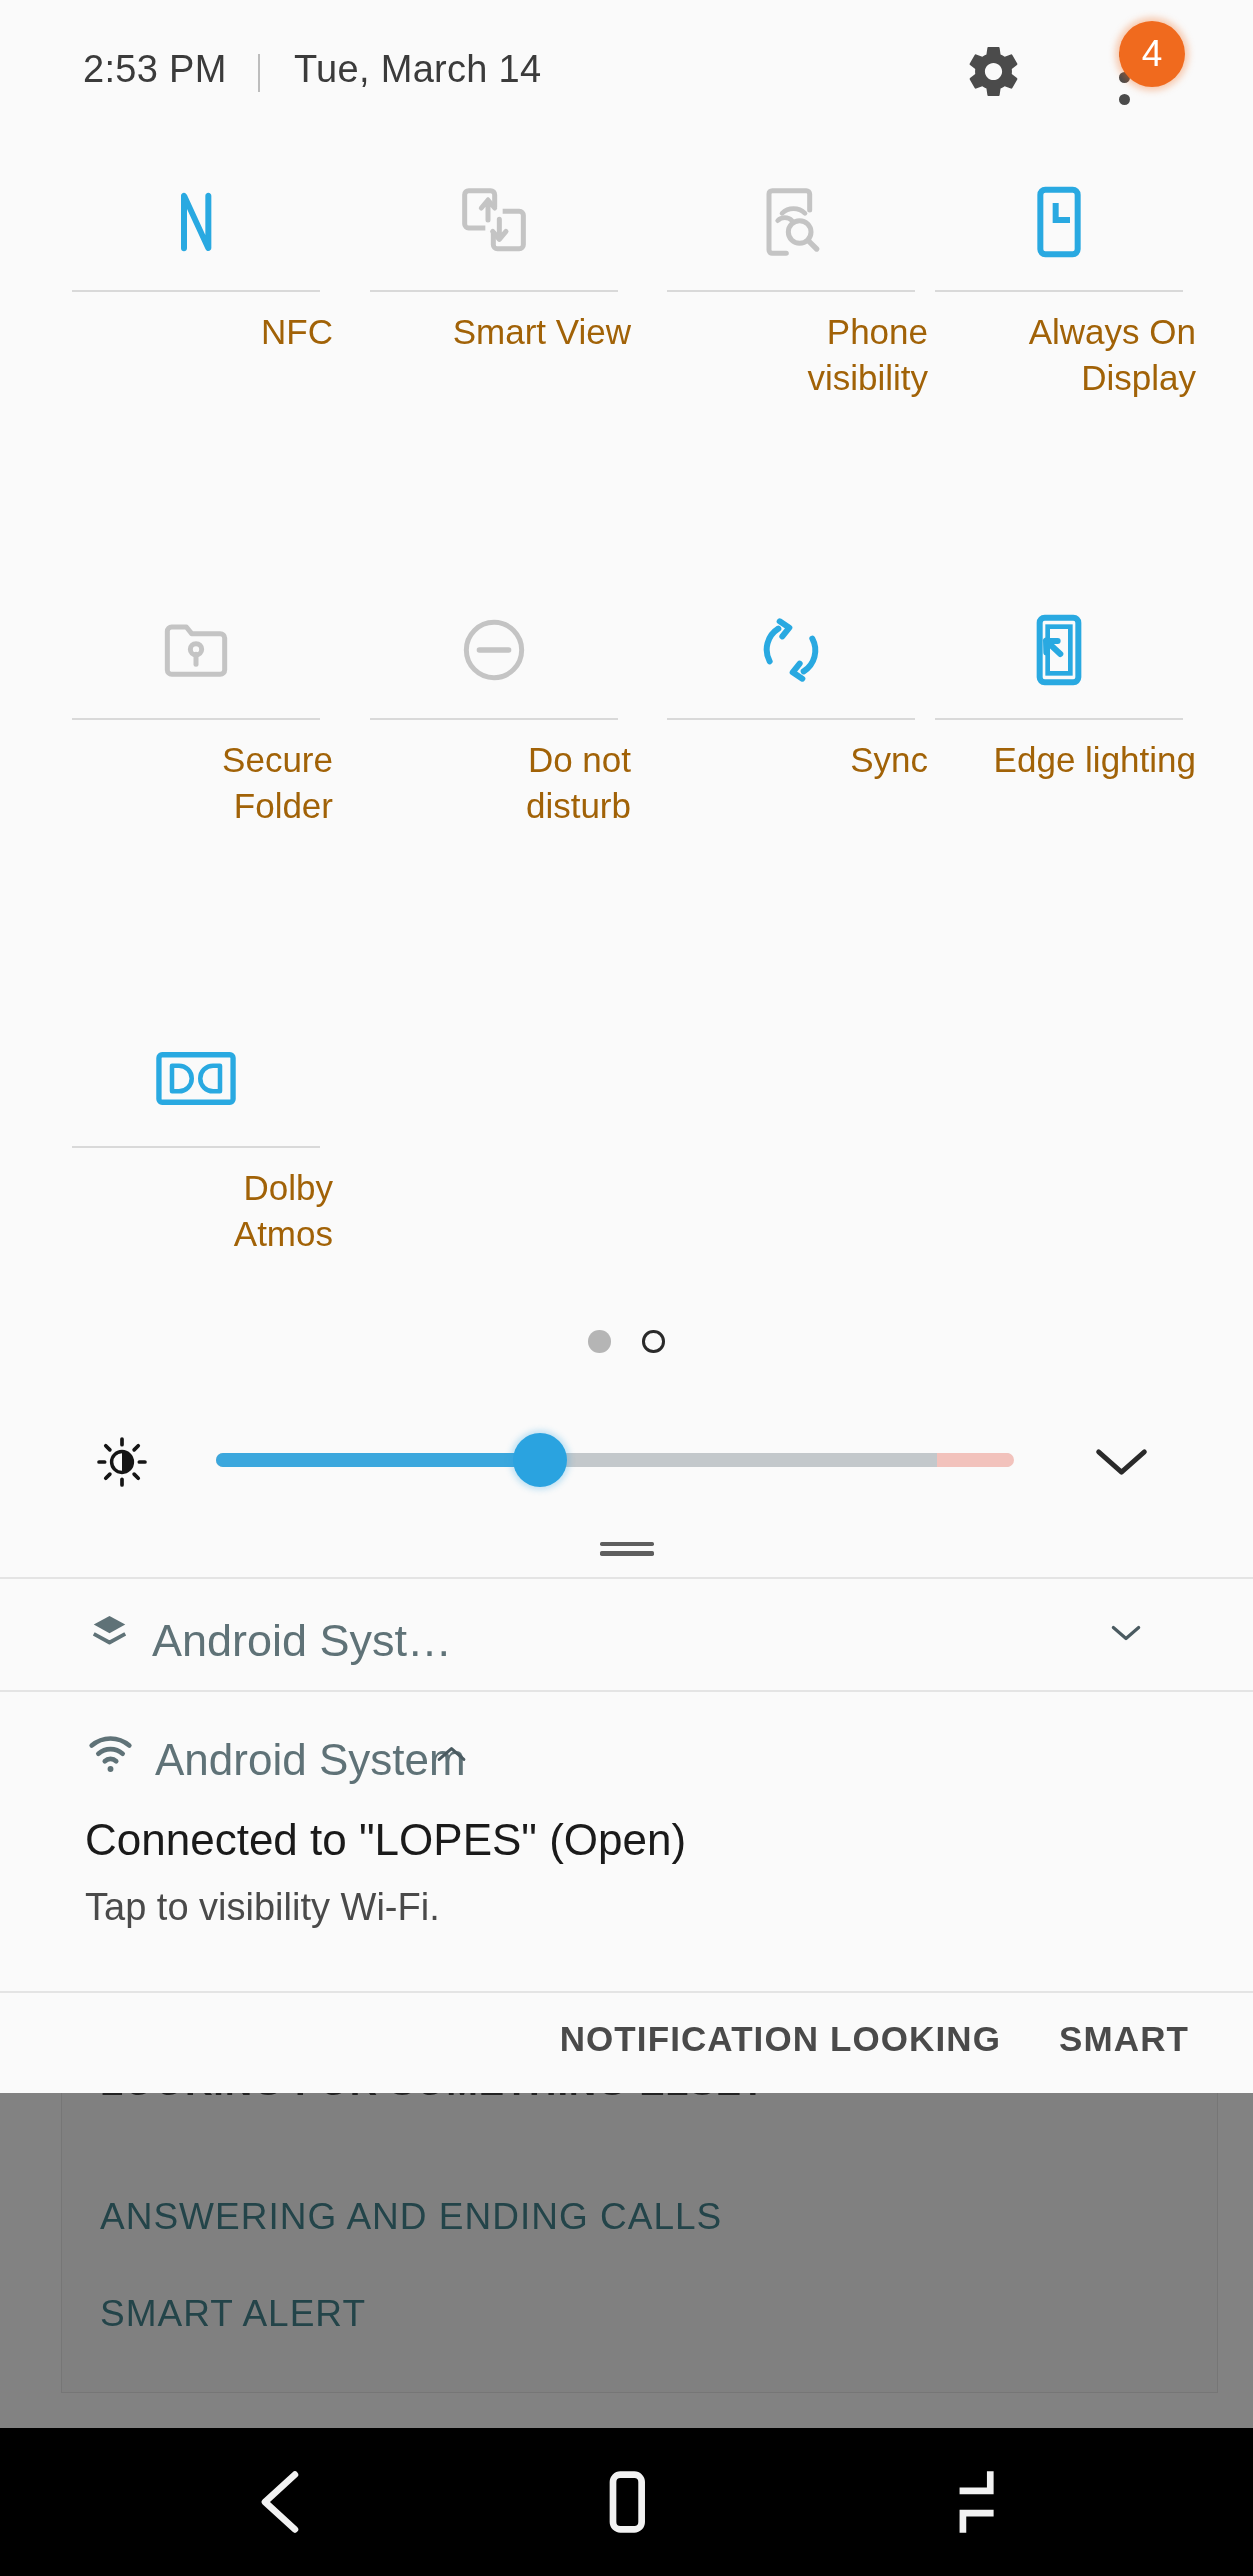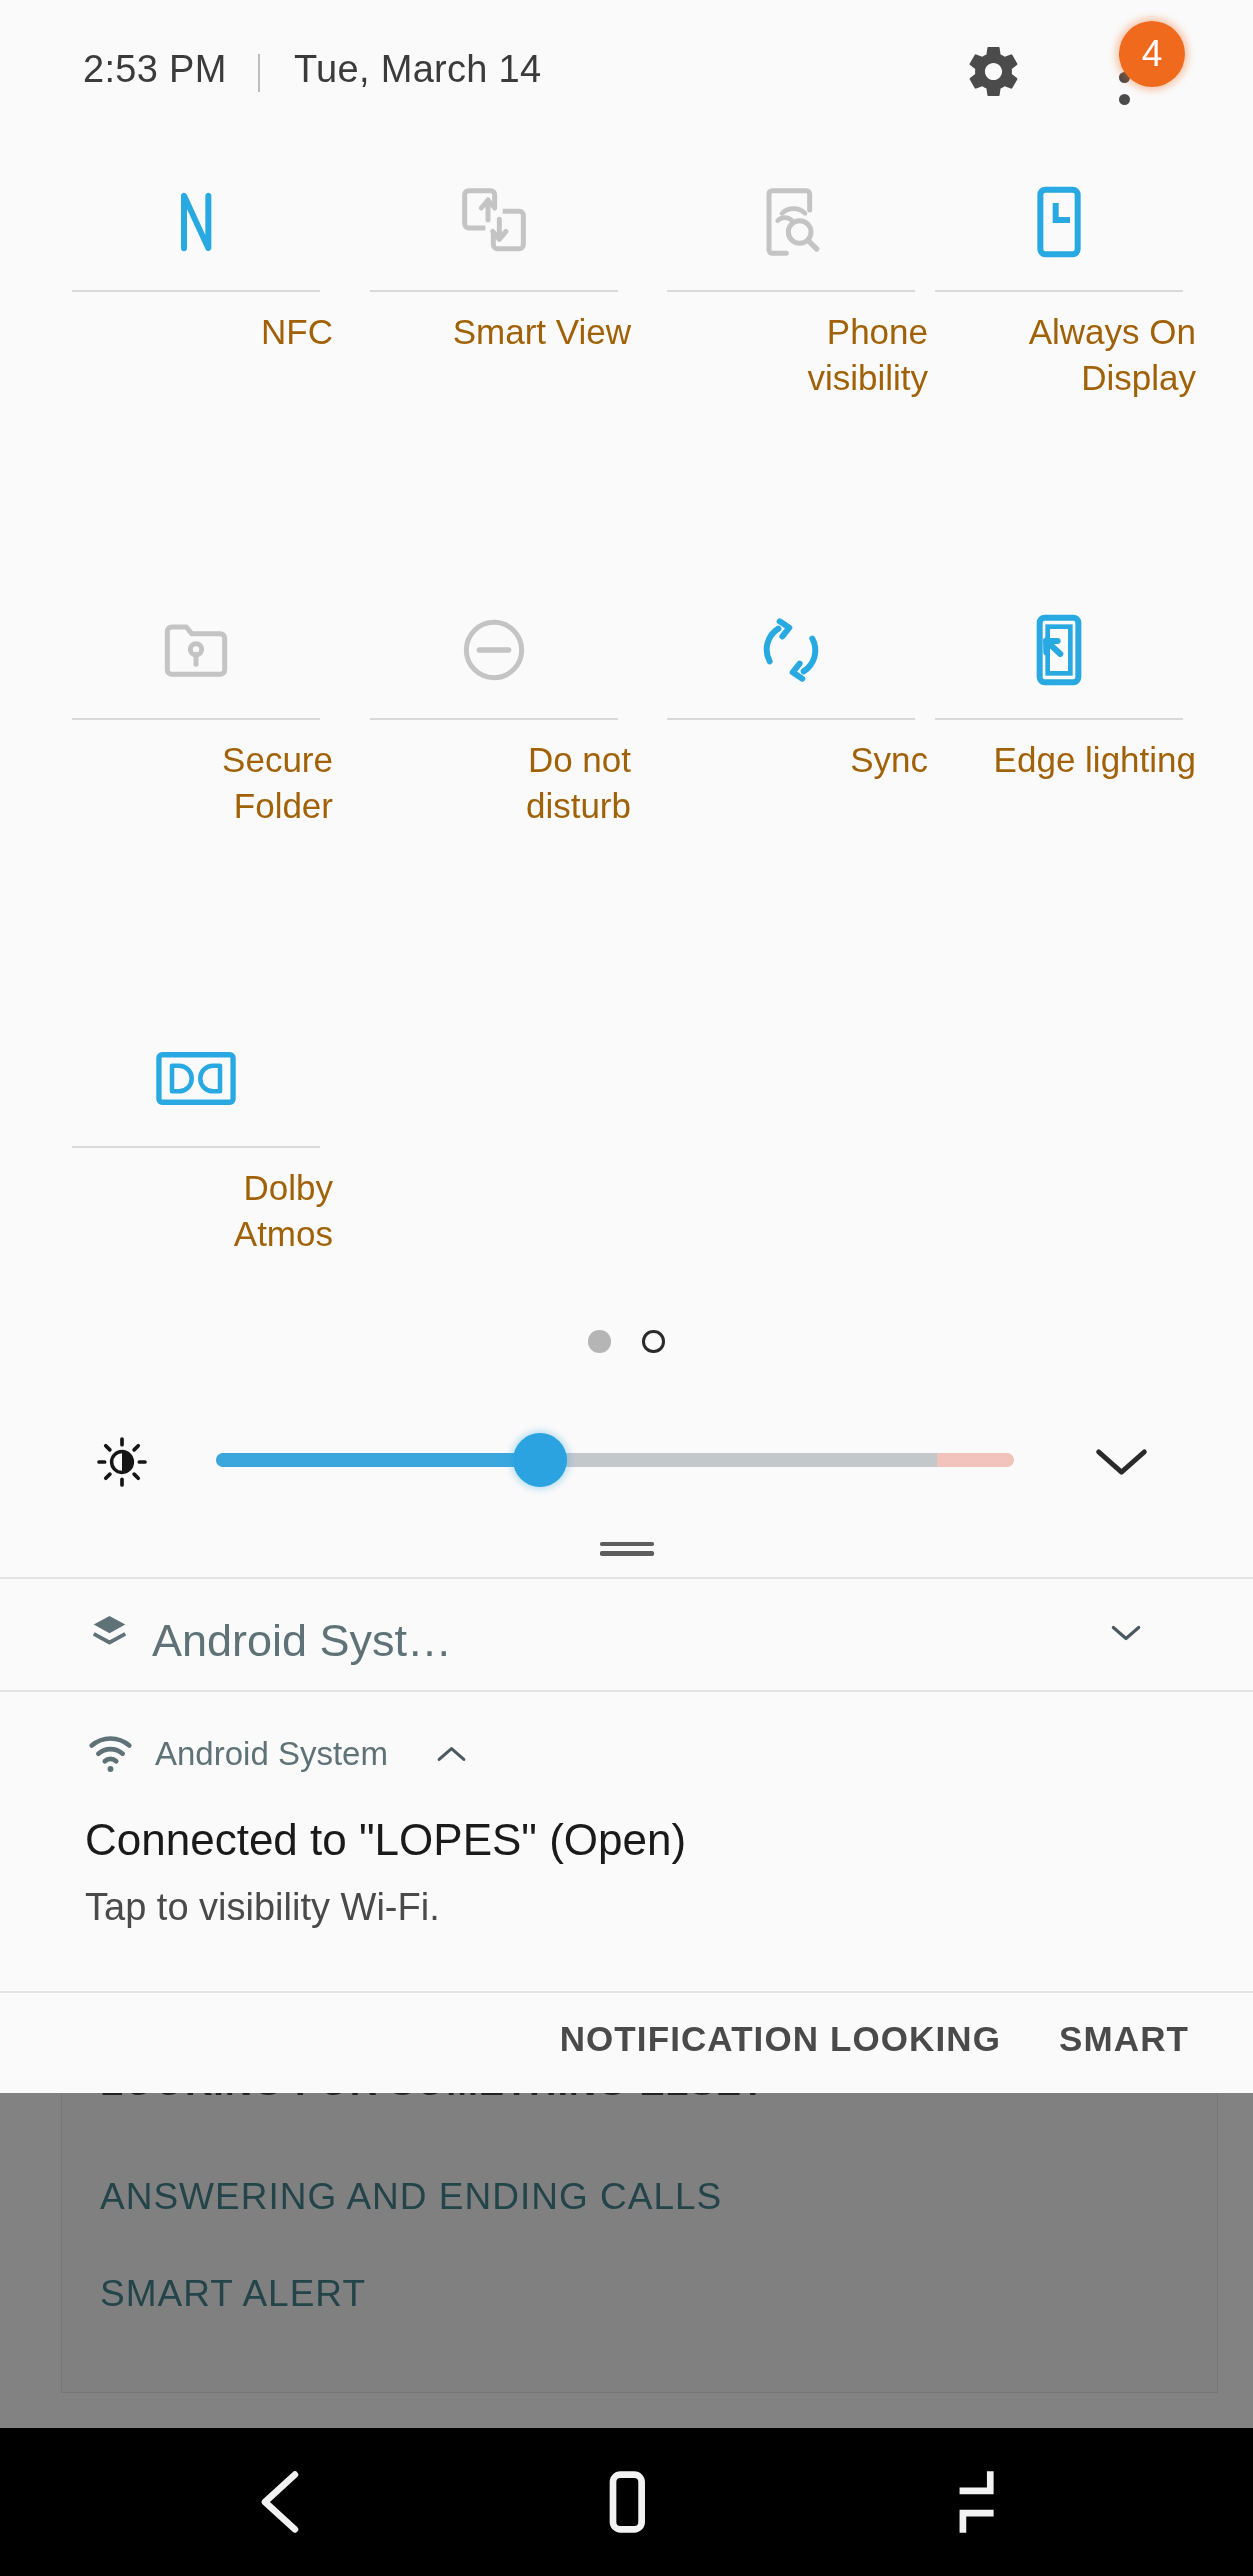--- a/index.html
+++ b/index.html
@@ -47,20 +47,21 @@
     color: #1c1c1c;
     white-space: nowrap;
   }
   .bg-link {
     position: absolute;
     left: 100px;
     font-size: 37px;
     letter-spacing: 1px;
     color: #1d6b78;
     white-space: nowrap;
+    margin-top: 20px;
   }
   #bg-link-1 { top: 2176px; }
   #bg-link-2 { top: 2273px; }
 
   #bg-dim {
     position: absolute;
     left: 0; top: 2093px;
     width: 1253px;
     height: 335px;
     background: rgba(40,40,40,0.58);
@@ -299,21 +300,21 @@
     position: absolute;
     left: 0; top: 1719px;
     width: 1253px;
     height: 261px;
     cursor: pointer;
   }
   #notif-2 .nicon { position: absolute; left: 87px; top: 12.2px; width: 47px; height: 44px; }
   #notif-2 .napp {
     position: absolute;
     left: 155px; top: 15.7px;
-    font-size: 33px;
+    font-size: 44px;
     color: #5f7277;
     white-space: nowrap;
   }
   #notif-2 .nchev { position: absolute; left: 433px; top: 21px; width: 37px; height: 28px; cursor: pointer; }
   #notif-2 .ntitle {
     position: absolute;
     left: 85px; top: 96px;
     font-size: 44px;
     color: #1a1a1a;
     white-space: nowrap;

